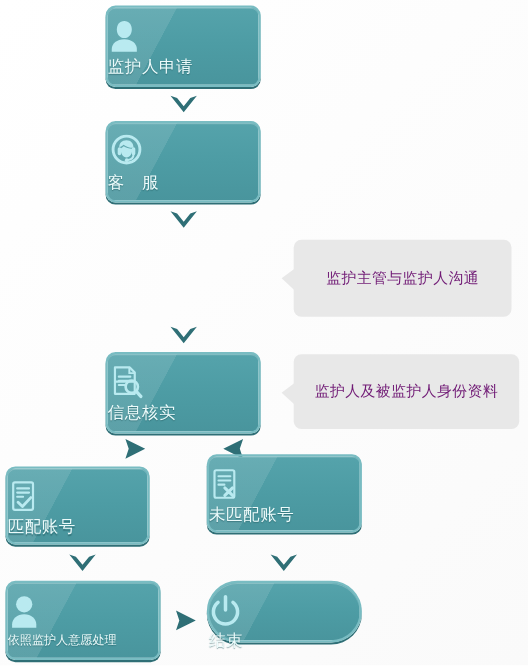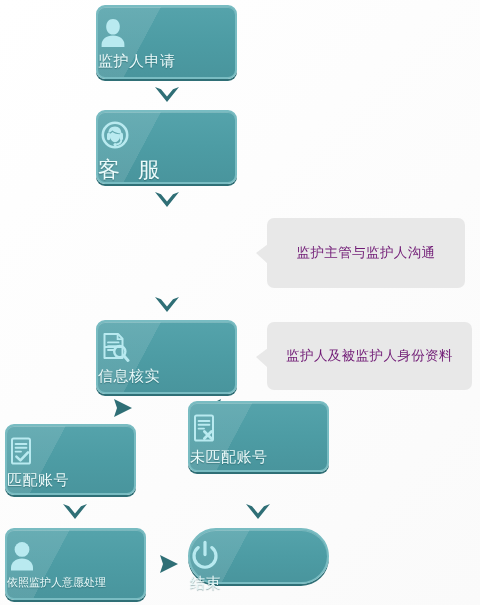--- a/index.html
+++ b/index.html
@@ -61,21 +61,21 @@
     letter-spacing: 0.5px;
     white-space: nowrap;
     text-shadow: 0 1px 1px rgba(20,70,75,0.45);
   }
   .node-label.wide {
     font-size: 11px;
     letter-spacing: 0px;
   }
   .node-label.spaced {
     letter-spacing: 6px;
-    font-size: 22px;
+    font-size: 15px;
     margin-top: 4px;
   }
 
   
   .arrow {
     position: absolute;
     line-height: 0;
     pointer-events: none;
   }
 
@@ -194,21 +194,21 @@
     <div class="node-icon">
       <svg width="28" height="32" viewBox="0 0 28 32" aria-hidden="true">
         <rect x="5" y="2.5" width="18" height="25" rx="1.6" fill="none" stroke="#b9eaf0" stroke-width="2"></rect>
         <path d="M8.6 8 L19.4 8 M8.6 11.8 L19.4 11.8 M8.6 15.6 L14 15.6" stroke="#b9eaf0" stroke-width="1.9" stroke-linecap="round"></path>
         <path d="M9.4 20.6 L13.4 24.4 L21 16.4" fill="none" stroke="#b9eaf0" stroke-width="2.6" stroke-linecap="round" stroke-linejoin="round"></path>
       </svg>
     </div>
     <div class="node-label">匹配账号</div>
   </div>
 
-  <div class="node" style="left:188px; top:401px; width:141px; height:71px;">
+  <div class="node" style="left:188px; top:413px; width:141px; height:71px;">
     <div class="node-icon">
       <svg width="28" height="32" viewBox="0 0 28 32" aria-hidden="true">
         <rect x="5" y="2.5" width="18" height="25" rx="1.6" fill="none" stroke="#b9eaf0" stroke-width="2"></rect>
         <path d="M8.6 8 L19.4 8 M8.6 11.8 L19.4 11.8 M8.6 15.6 L14 15.6" stroke="#b9eaf0" stroke-width="1.9" stroke-linecap="round"></path>
         <path d="M14.4 18.6 L21.4 25.4 M21.4 18.6 L14.4 25.4" stroke="#b9eaf0" stroke-width="2.8" stroke-linecap="round"></path>
       </svg>
     </div>
     <div class="node-label">未匹配账号</div>
   </div>
 

